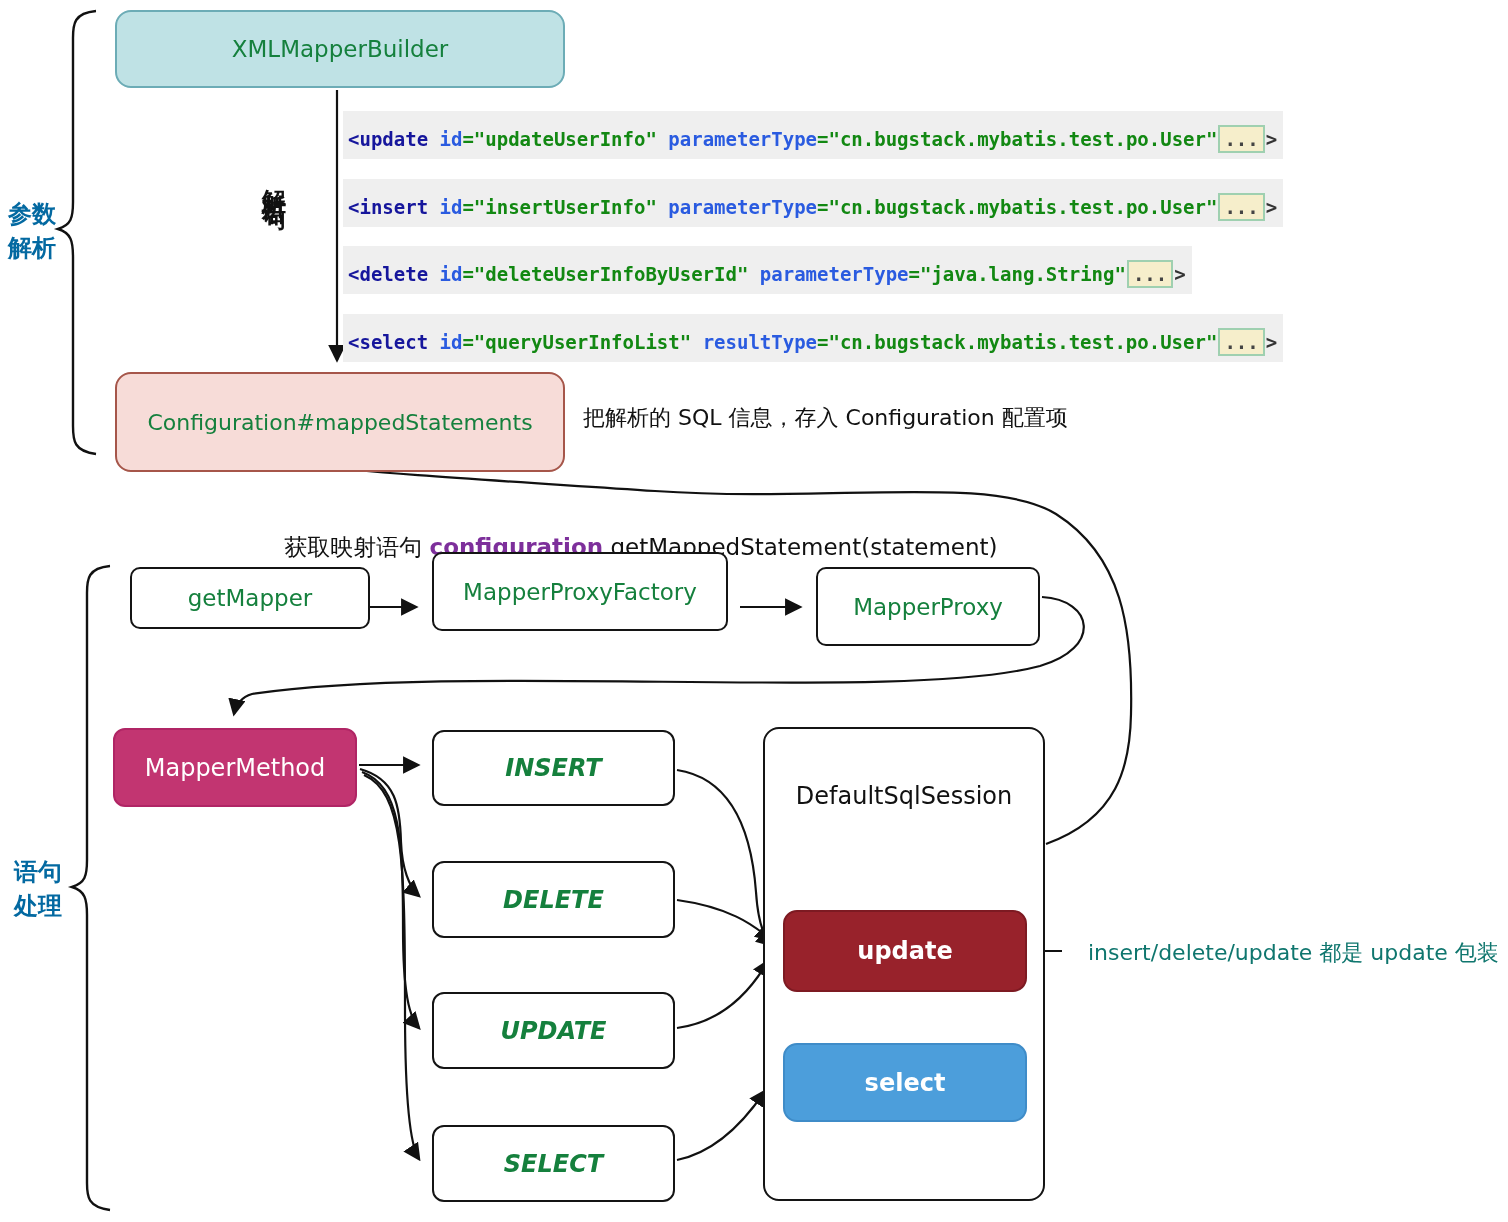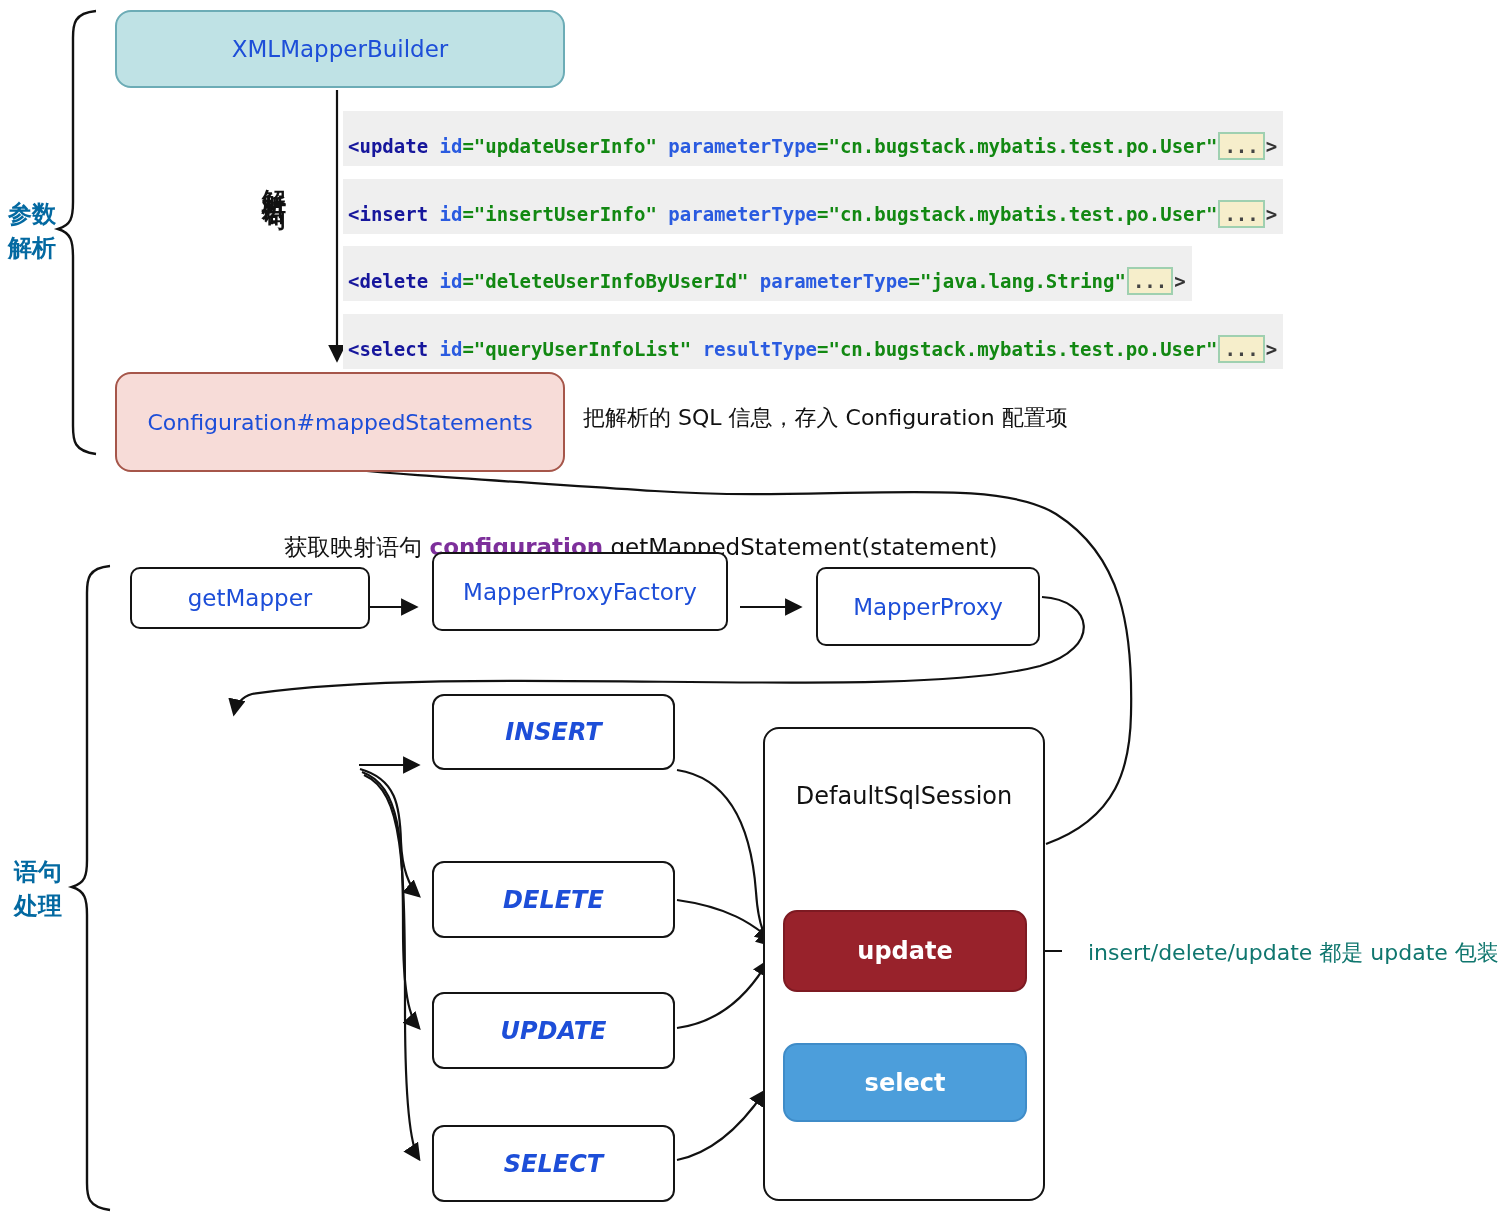--- a/index.html
+++ b/index.html
@@ -3,34 +3,34 @@
 <meta charset="utf-8">
 <style>
   html,body{margin:0;padding:0;background:#fff;}
   #stage{
     position:relative;width:1508px;height:1222px;background:#ffffff;
     font-family:"DejaVu Sans",sans-serif;color:#111;overflow:hidden;
   }
   svg.connectors{position:absolute;left:0;top:0;pointer-events:none;}
   .box{
     position:absolute;box-sizing:border-box;display:flex;align-items:center;justify-content:center;
-    background:#fff;border:2.5px solid #141414;font-size:23px;color:#1d4ed8;text-align:center;
+    background:#fff;border:2.5px solid #141414;font-size:23px;color:#15803d;text-align:center;
   }
   .r10{border-radius:10px}.r12{border-radius:12px}.r14{border-radius:14px}.r16{border-radius:16px}
   .teal{background:#bfe2e5;border-color:#6cacb6;}
   .pink{background:#f7dcd8;border-color:#a6564a;}
   .magenta{background:#c23571;border-color:#b02565;color:#fff;font-size:24px;}
   .darkred{background:#98222b;border-color:#7d1a22;color:#fff;font-weight:bold;font-size:24px;}
   .blue{background:#4c9edb;border-color:#3f8cc8;color:#fff;font-weight:bold;font-size:24px;}
   .cmd{font-style:italic;font-weight:bold;font-size:24px;}
   .dss-title{position:absolute;width:282px;text-align:center;font-weight:normal;font-size:24px;}
   .code-line{
     position:absolute;height:40px;display:flex;align-items:center;background:#efefef;
     font-family:"DejaVu Sans Mono",monospace;font-weight:bold;font-size:19px;white-space:pre;
-    padding:15px 6px 0 5px;
+    padding:8px 6px 0 5px;
   }
   .ct{color:#16169c}.ca{color:#2a5be0}.cv{color:#128812}.cc{color:#333}
   .ell{
     display:inline-flex;align-items:center;justify-content:center;box-sizing:border-box;
     background:#f6eecb;border:2px solid #9fd0b0;height:28px;padding:0 4px;color:#444;margin:0 1px;
   }
   .side-label{position:absolute;font-size:24px;line-height:34px;color:#0369a1;font-weight:bold;}
   .vlabel{
     position:absolute;writing-mode:vertical-rl;text-orientation:upright;
     font-weight:bold;font-size:24px;letter-spacing:6px;color:#111;
@@ -118,22 +118,23 @@
   <div class="note" style="left:583px;top:403px">把解析的 SQL 信息，存入 Configuration 配置项</div>
 
   <div class="note code-mixed" style="left:255px;top:506px">
     <span>获取映射语句 </span><span class="hl-purple">configuration</span><span>.getMappedStatement(statement)</span>
   </div>
 
   <div class="box r10" style="left:130px;top:567px;width:240px;height:62px">getMapper</div>
   <div class="box r10" style="left:432px;top:552px;width:296px;height:79px">MapperProxyFactory</div>
   <div class="box r10" style="left:816px;top:567px;width:224px;height:79px">MapperProxy</div>
 
+  <div class="box magenta r12" style="left:113px;top:728px;width:244px;height:79px">MapperMethod</div>
 
-  <div class="box cmd r12" style="left:432px;top:694px;width:243px;height:76px">INSERT</div>
+  <div class="box cmd r12" style="left:432px;top:730px;width:243px;height:76px">INSERT</div>
   <div class="box cmd r12" style="left:432px;top:861px;width:243px;height:77px">DELETE</div>
   <div class="box cmd r12" style="left:432px;top:992px;width:243px;height:77px">UPDATE</div>
   <div class="box cmd r12" style="left:432px;top:1125px;width:243px;height:77px">SELECT</div>
 
   <div class="box r16" style="left:763px;top:727px;width:282px;height:474px"></div>
   <div class="dss-title" style="left:763px;top:782px">DefaultSqlSession</div>
 
   <div class="box darkred r14" style="left:783px;top:910px;width:244px;height:82px;border-width:2px">update</div>
   <div class="box blue r14" style="left:783px;top:1043px;width:244px;height:79px;border-width:2px">select</div>
 

